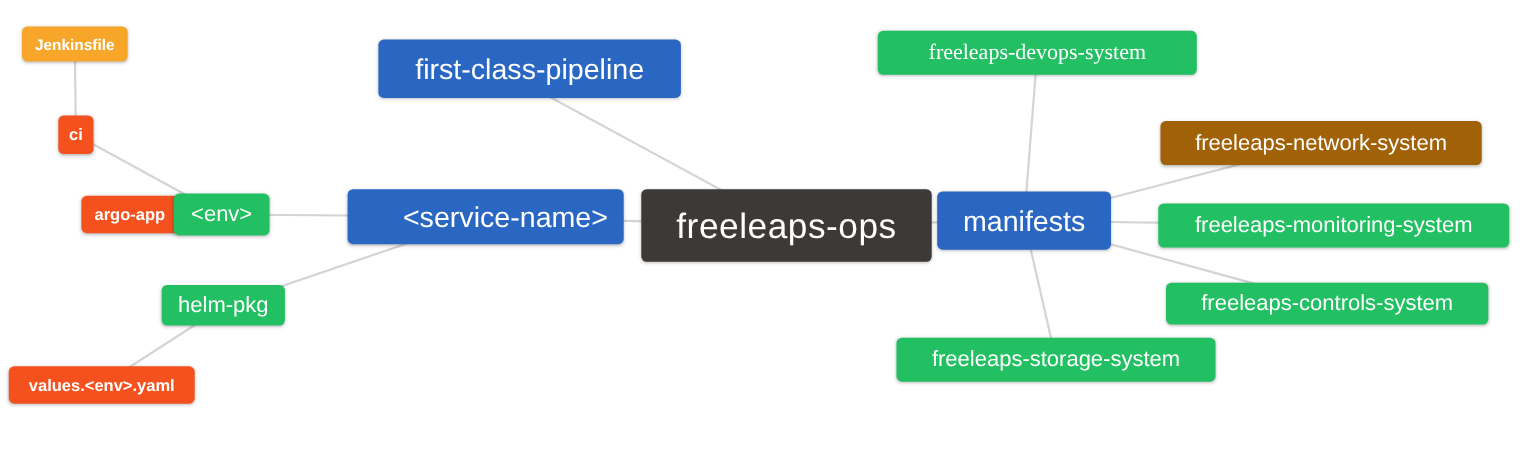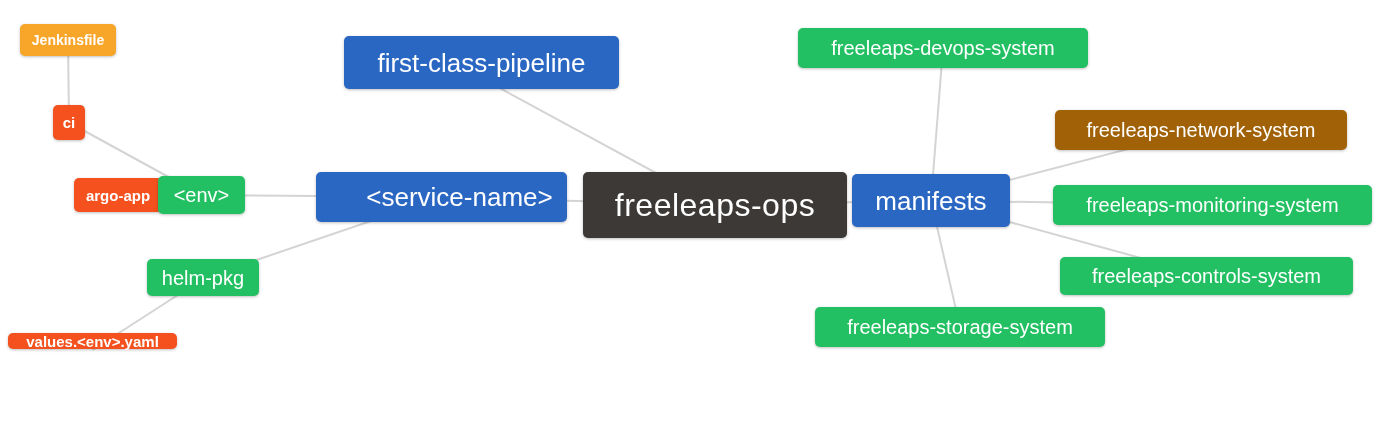--- a/index.html
+++ b/index.html
@@ -60,23 +60,23 @@
       <line x1="931" y1="200.5" x2="1201" y2="130" stroke="#d4d4d4" stroke-width="2"></line>
       <line x1="931" y1="200.5" x2="1212.5" y2="205" stroke="#d4d4d4" stroke-width="2"></line>
       <line x1="931" y1="200.5" x2="1206.5" y2="276" stroke="#d4d4d4" stroke-width="2"></line>
       <line x1="931" y1="200.5" x2="960" y2="327" stroke="#d4d4d4" stroke-width="2"></line>
     </svg>
 <div class="node size-xs" style="left: 20px; top: 24px; width: 96px; height: 32px; background: rgb(248, 166, 42);">Jenkinsfile</div>
     <div class="node size-sm" style="left: 53px; top: 105px; width: 32px; height: 35px; background: rgb(244, 81, 30);">ci</div>
     <div class="node size-sm" style="left: 32px; top: 178px; width: 88px; height: 34px; background: rgb(244, 81, 30); margin-left: 42px;">argo-app</div>
     <div class="node size-md" style="left: 158px; top: 176px; width: 87px; height: 38px; background: rgb(34, 192, 99);">&lt;env&gt;</div>
     <div class="node size-md" style="left: 147px; top: 259px; width: 112px; height: 37px; background: rgb(34, 192, 99);">helm-pkg</div>
-    <div class="node size-sm" style="left: 8px; top: 333px; width: 169px; height: 16px; background: rgb(244, 81, 30);">values.&lt;env&gt;.yaml</div>
+    <div class="node size-sm" style="left: 8px; top: 333px; width: 169px; height: 34px; background: rgb(244, 81, 30);">values.&lt;env&gt;.yaml</div>
     <div class="node size-lg" style="left: 312px; top: 36px; width: 275px; height: 53px; background: rgb(42, 103, 195); margin-left: 32px;">first-class-pipeline</div>
     <div class="node size-lg" style="left: 316px; top: 172px; width: 251px; height: 50px; background: rgb(42, 103, 195); padding-left: 36px;">&lt;service-name&gt;</div>
     <div class="node size-xl" style="left: 583px; top: 172px; width: 264px; height: 66px; background: rgb(61, 57, 54);">freeleaps-ops</div>
     <div class="node size-lg" style="left: 852px; top: 174px; width: 158px; height: 53px; background: rgb(42, 103, 195);">manifests</div>
-    <div class="node size-md" style="left: 798px; top: 28px; width: 290px; height: 40px; background: rgb(34, 192, 99);">freeleaps-devops-system</div>
+    <div class="node size-md" style="left: 798px; top: 28px; width: 290px; height: 40px; background: rgb(34, 192, 99); font-family: Liberation Serif, serif;">freeleaps-devops-system</div>
     <div class="node size-md" style="left: 1055px; top: 110px; width: 292px; height: 40px; background: #a16207;">freeleaps-network-system</div>
     <div class="node size-md" style="left: 1053px; top: 185px; width: 319px; height: 40px; background: rgb(34, 192, 99);">freeleaps-monitoring-system</div>
     <div class="node size-md" style="left: 1060px; top: 257px; width: 293px; height: 38px; background: rgb(34, 192, 99);">freeleaps-controls-system</div>
     <div class="node size-md" style="left: 815px; top: 307px; width: 290px; height: 40px; background: rgb(34, 192, 99);">freeleaps-storage-system</div>
   </div>
 
 </body></html>

